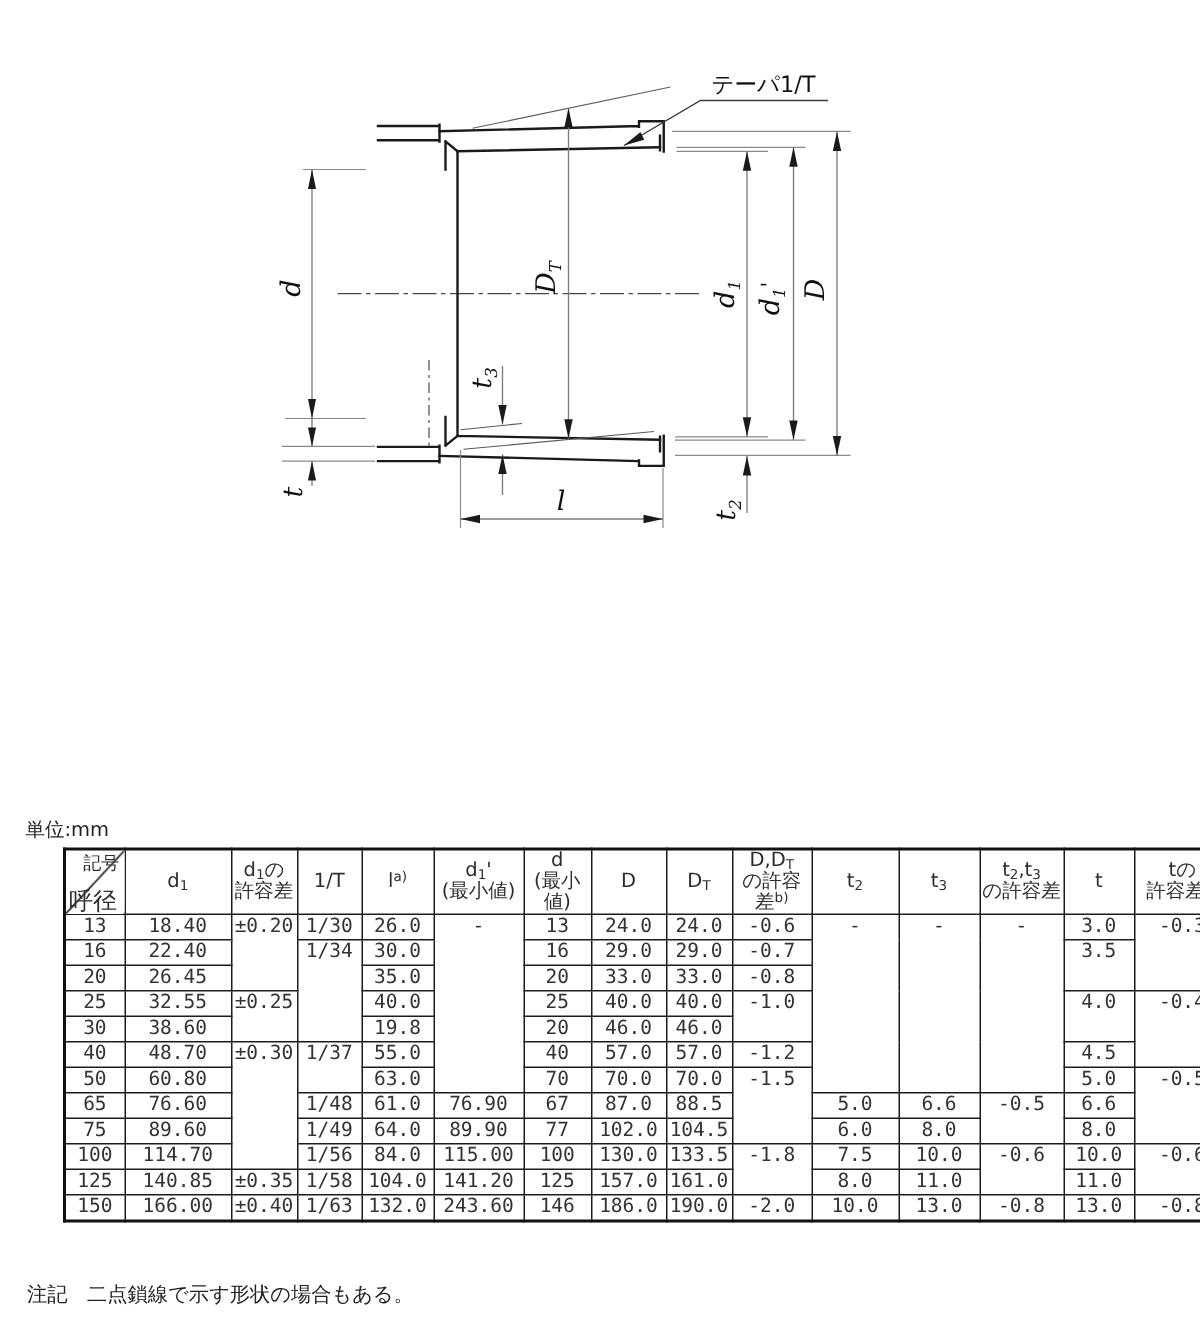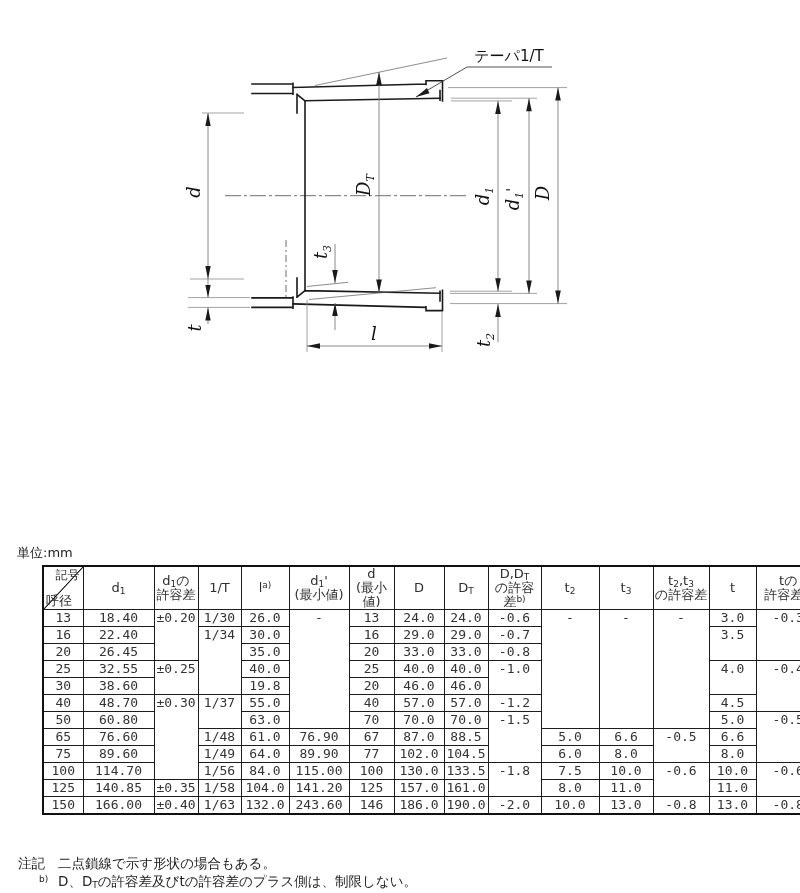--- a/index.html
+++ b/index.html
@@ -25,21 +25,21 @@
   thead th{height:33px;font-size:13px;font-weight:normal;line-height:14px;
            font-family:"DejaVu Sans","Liberation Sans",sans-serif;color:#2d2d2d;}
   tbody td{height:16px;font-size:13px;line-height:16px;color:#333;
            font-family:"DejaVu Sans Mono","DejaVu Sans",monospace;}
   td[rowspan]{vertical-align:top;}
   sub{font-size:9px;vertical-align:-2px;line-height:0;}
   sup{font-size:9px;vertical-align:4px;line-height:0;}
   th.corner{position:relative;
     background:linear-gradient(to bottom right,#fff calc(50% - 0.9px),#1c1c1c calc(50% - 0.2px),#1c1c1c calc(50% + 0.2px),#fff calc(50% + 0.9px));}
   .corner .ct{position:absolute;top:1px;right:3px;font-size:12px;}
-  .corner .cb{position:absolute;bottom:1px;left:2px;font-size:13px;}
+  .corner .cb{position:absolute;bottom:1px;left:2px;font-size:16px;}
   .notes{position:absolute;top:855px;left:18px;font-size:13.5px;color:#222;line-height:17.5px;}
   .note-line{white-space:nowrap;}
   .np{display:inline-block;width:40px;}
   .note-line.indent{padding-left:21px;}
   .note-line.indent .np{width:19px;}
 </style>
 </head>
 <body>
 
 <div class="page">
@@ -319,16 +319,15 @@
             <td>-0.8</td>
             <td>13.0</td>
             <td>-0.8</td>
           </tr>
         </tbody>
     </table>
   </div>
 
   <div class="notes" id="notes">
       <div class="note-line"><span class="np">注記</span><span class="nt">二点鎖線で示す形状の場合もある。</span></div>
-      <div class="note-line indent"><span class="np"><sup>b)</sup></span><span class="nt">D、D<sub>T</sub>の許容差及びtの許容差のプラス側は、制限しない。</span></div>
     </div>
 
 </div>
 
 </body></html>

